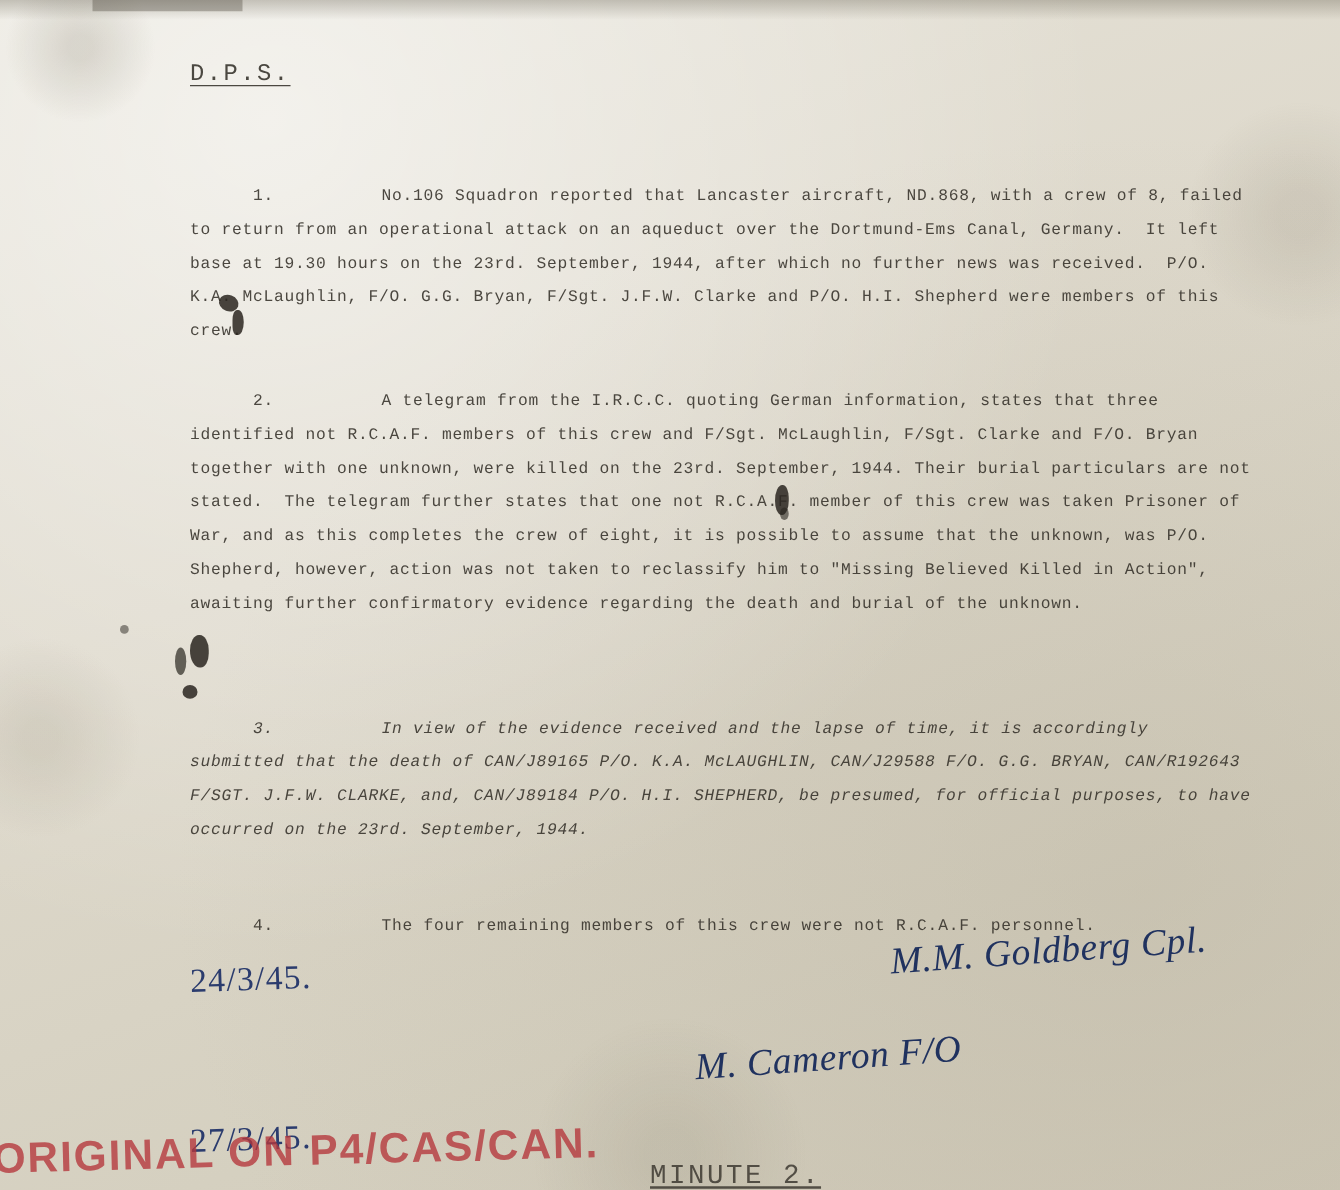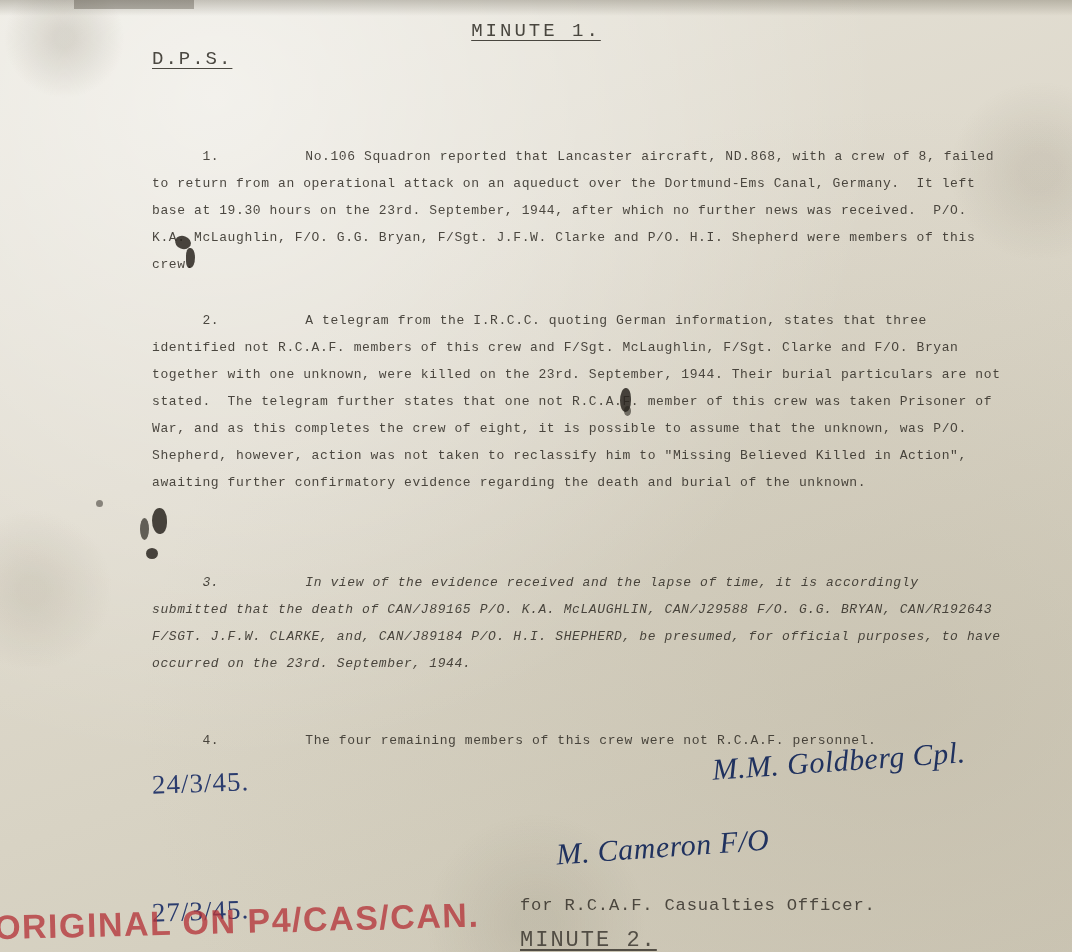--- a/index.html
+++ b/index.html
@@ -203,21 +203,20 @@
 </style>
 </head>
 <body>
 
 <div id="page">
   <div class="edge-top"></div>
   <div class="corner-fold"></div>
 
   <div class="doc">
 
-    <div class="title">MINUTE 1.</div>
 
     <div class="addressee">D.P.S.</div>
 
     <div class="para p1">
       <span class="num">1.</span><span class="indent"></span><span>No.106 Squadron reported that Lancaster aircraft, ND.868, with a crew of 8, failed to return from an operational attack on an aqueduct over the Dortmund-Ems Canal, Germany.  It left base at 19.30 hours on the 23rd. September, 1944, after which no further news was received.  P/O. K.A. McLaughlin, F/O. G.G. Bryan, F/Sgt. J.F.W. Clarke and P/O. H.I. Shepherd were members of this crew.</span>
     </div>
 
     <div class="para p2">
       <span class="num">2.</span><span class="indent"></span><span>A telegram from the I.R.C.C. quoting German information, states that three identified not R.C.A.F. members of this crew and F/Sgt. McLaughlin, F/Sgt. Clarke and F/O. Bryan together with one unknown, were killed on the 23rd. September, 1944. Their burial particulars are not stated.  The telegram further states that one not R.C.A.F. member of this crew was taken Prisoner of War, and as this completes the crew of eight, it is possible to assume that the unknown, was P/O. Shepherd, however, action was not taken to reclassify him to "Missing Believed Killed in Action", awaiting further confirmatory evidence regarding the death and burial of the unknown.</span>
     </div>
@@ -228,21 +227,20 @@
 
     <div class="para p4">
       <span class="num">4.</span><span class="indent"></span><span>The four remaining members of this crew were not R.C.A.F. personnel.</span>
     </div>
 
     <div class="date-left-1">24/3/45.</div>
     <div class="date-left-2">27/3/45.</div>
 
     <div class="sig-1">M.M. Goldberg Cpl.</div>
     <div class="sig-2">M. Cameron F/O</div>
-    <div class="sig-caption">for R.C.A.F. Casualties Officer.</div>
 
     <div class="minute2"><u>MINUTE 2.</u></div>
 
     <div class="stamp">ORIGINAL ON P4/CAS/CAN.</div>
 
     <div class="blot b1"></div>
     <div class="blot b2"></div>
     <div class="blot b3"></div>
     <div class="blot b4"></div>
     <div class="blot b5"></div>

